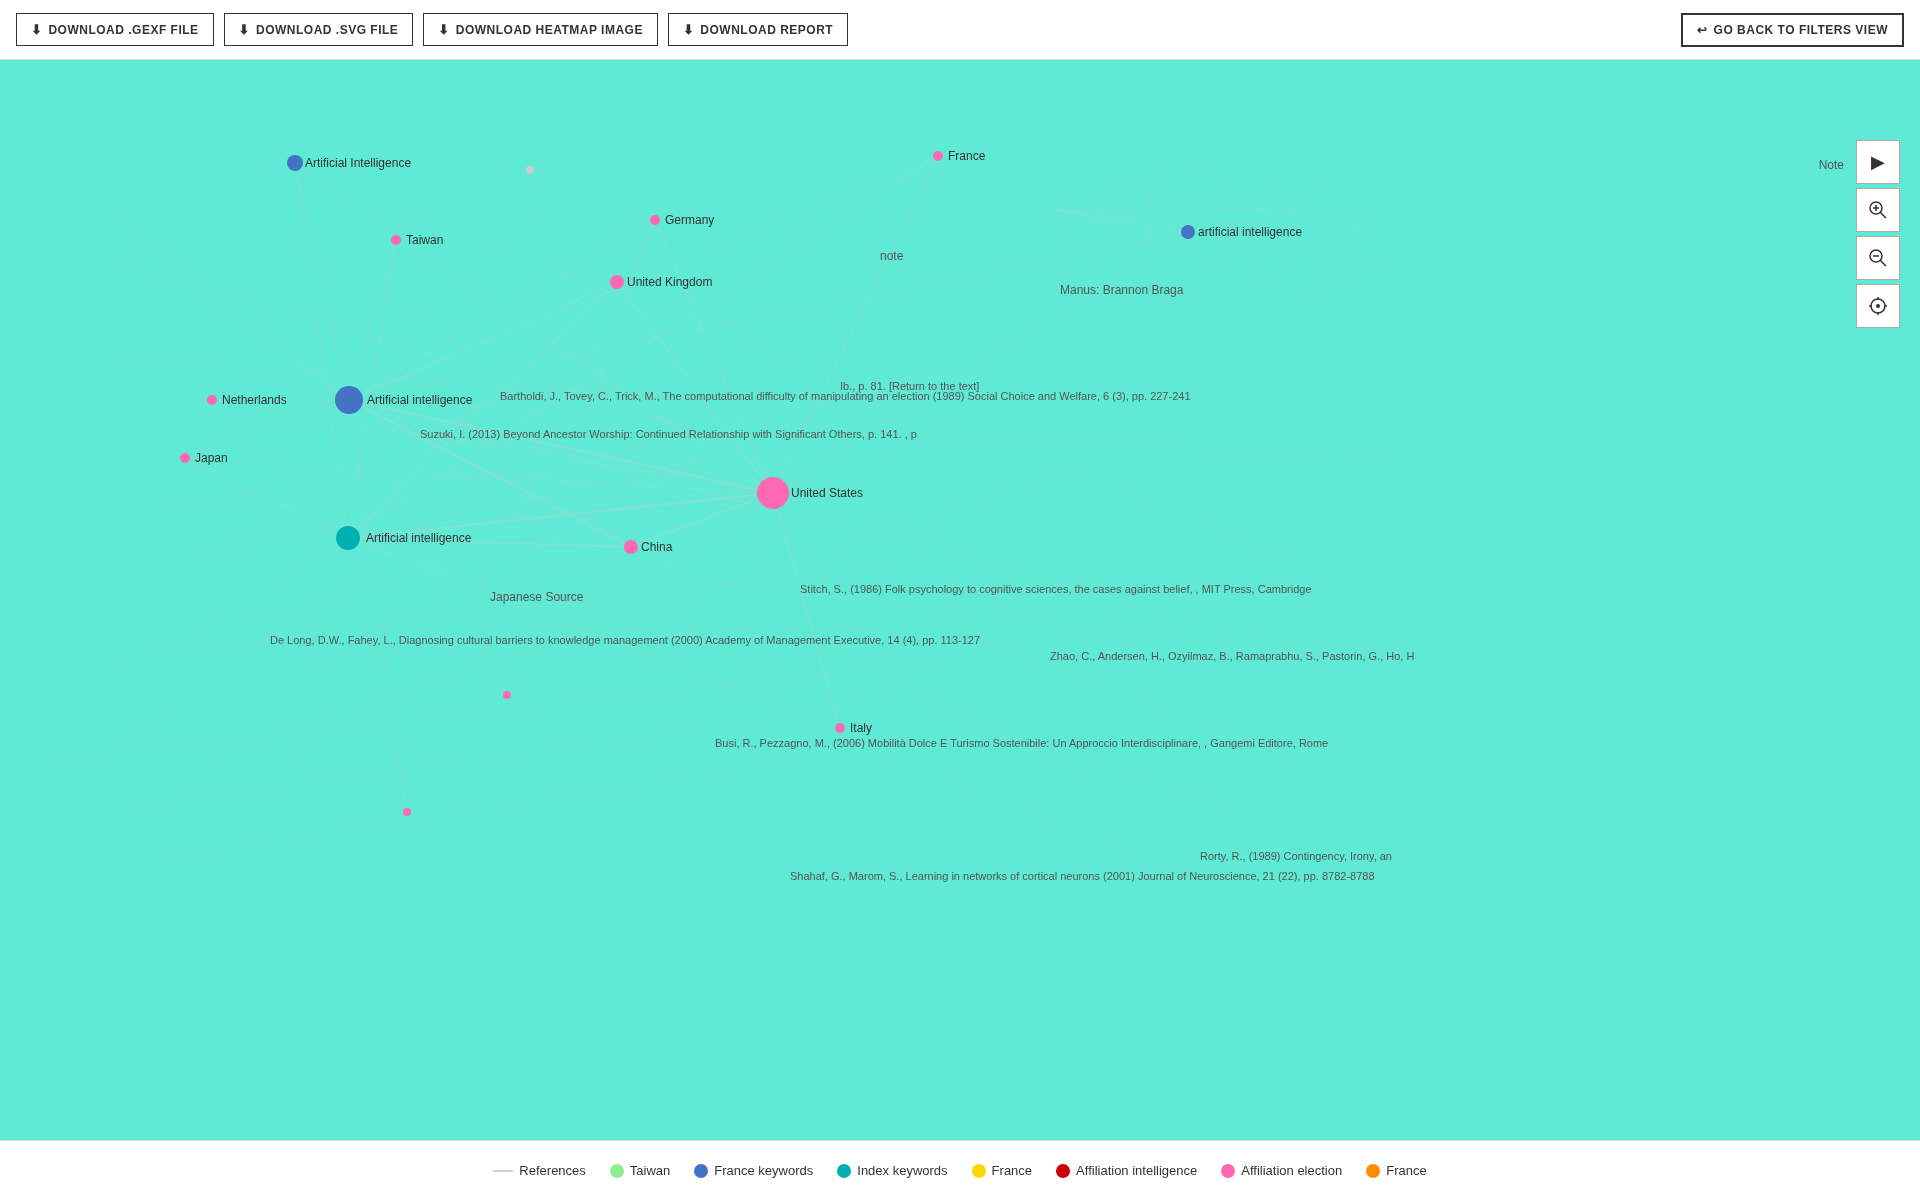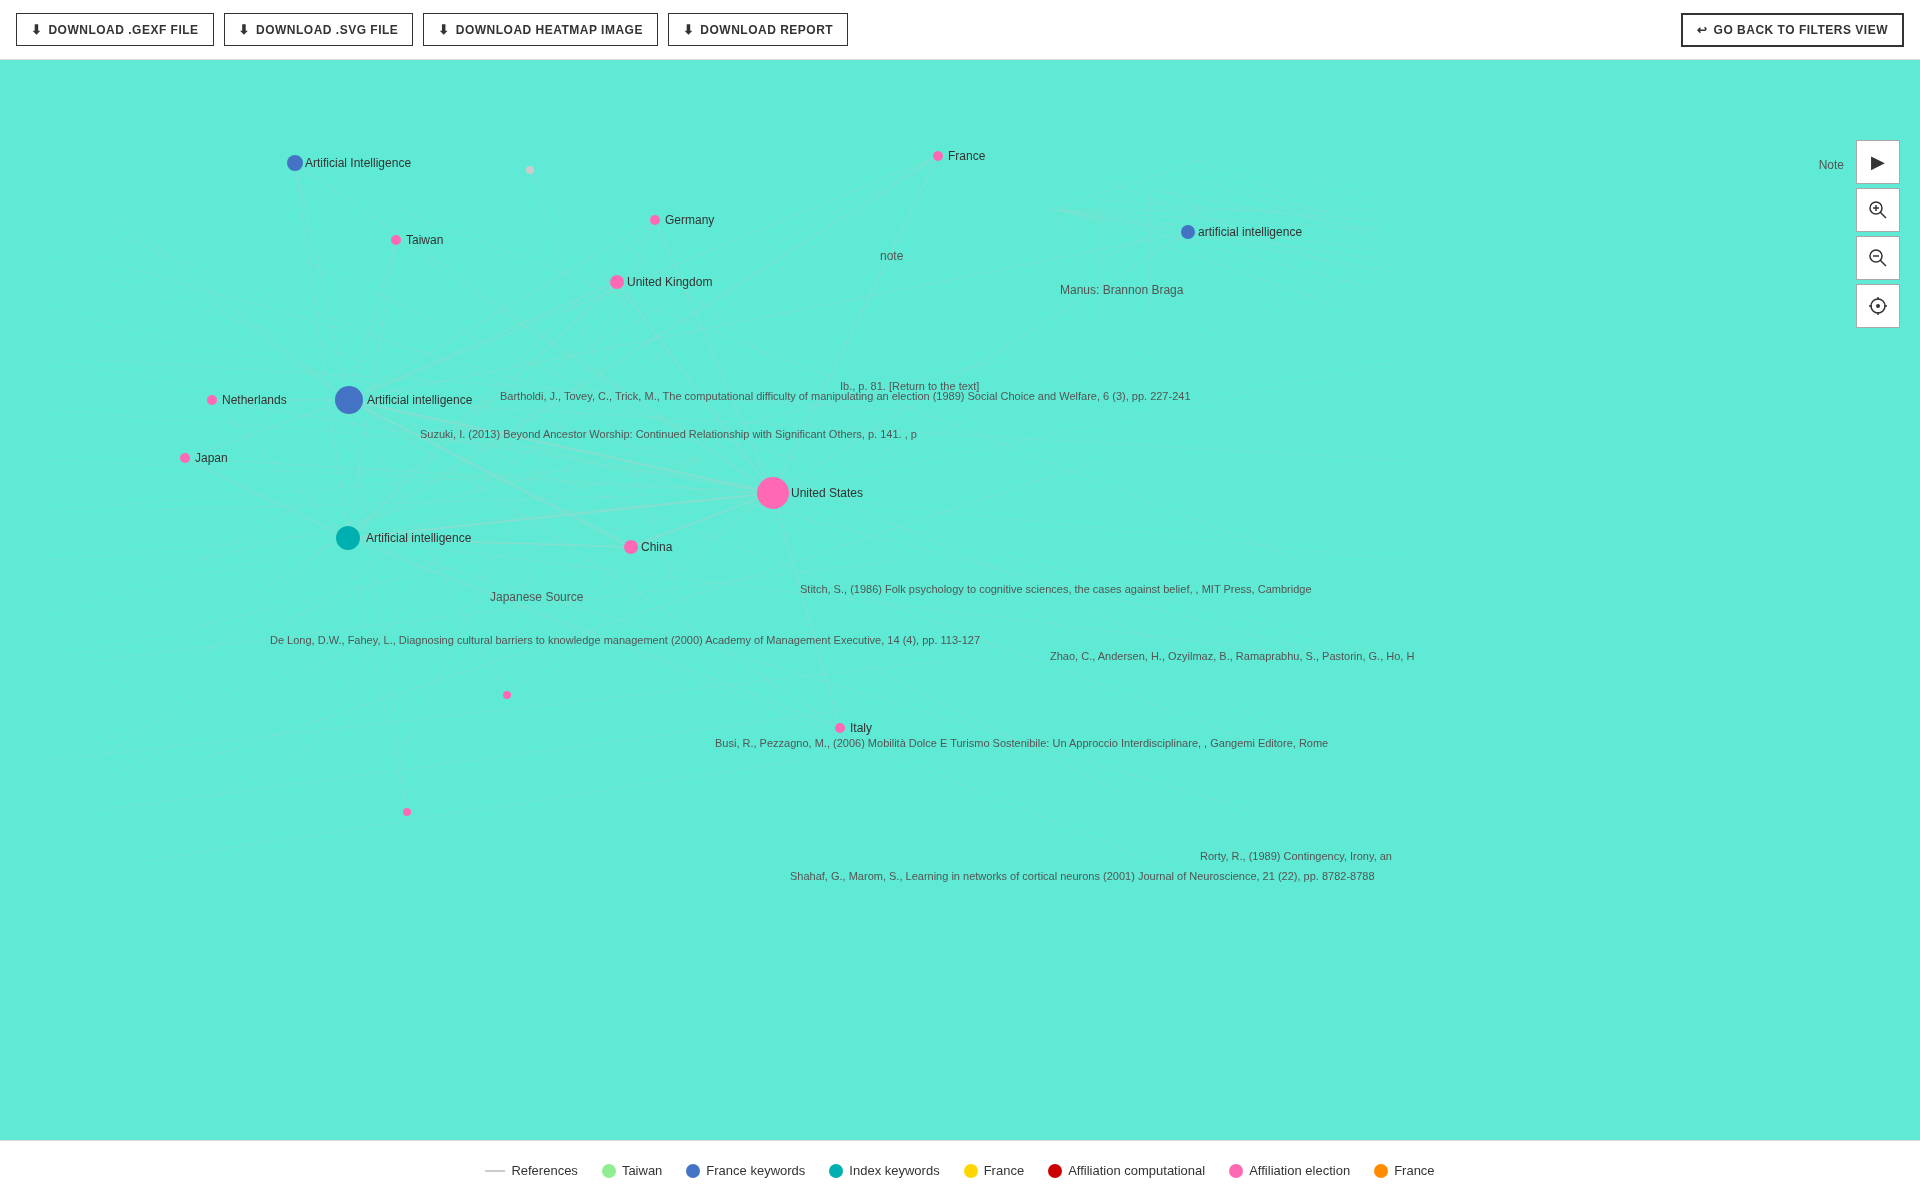--- a/index.html
+++ b/index.html
@@ -390,21 +390,21 @@
   <div class="legend-item">
     <div class="legend-dot" style="background:#00B0B0;"></div>
     <span>Index keywords</span>
   </div>
   <div class="legend-item">
     <div class="legend-dot" style="background:#FFD700;"></div>
     <span>France</span>
   </div>
   <div class="legend-item">
     <div class="legend-dot" style="background:#CC0000;"></div>
-    <span>Affiliation computational</span>
+    <span>Affiliation intelligence</span>
   </div>
   <div class="legend-item">
     <div class="legend-dot" style="background:#FF69B4;"></div>
     <span>Affiliation election</span>
   </div>
   <div class="legend-item">
     <div class="legend-dot" style="background:#FF8C00;"></div>
     <span>France</span>
   </div>
 </div>

